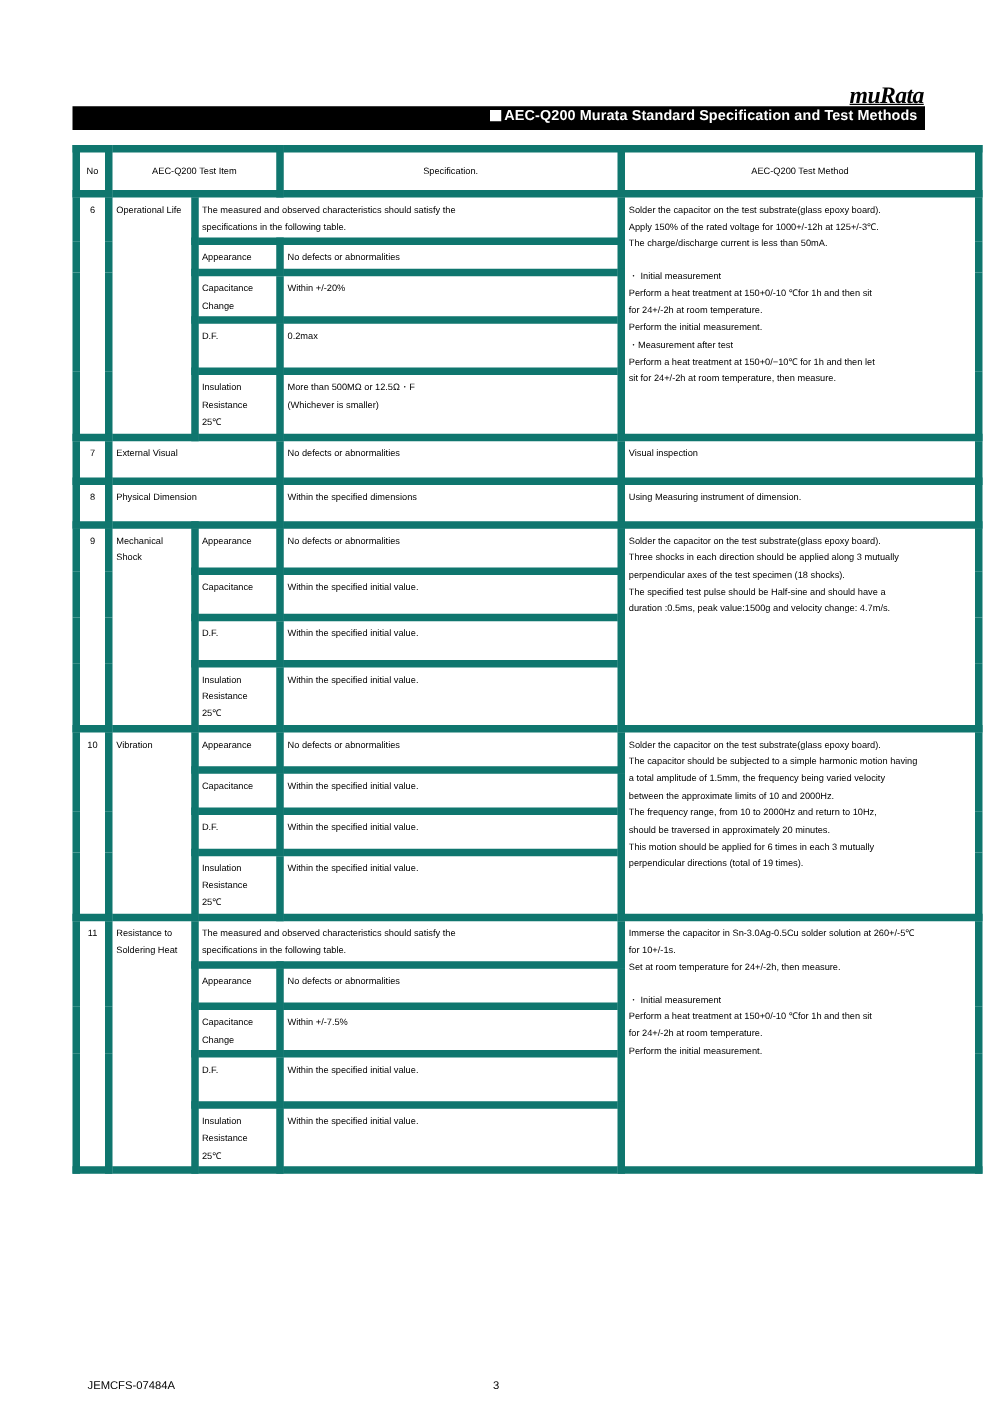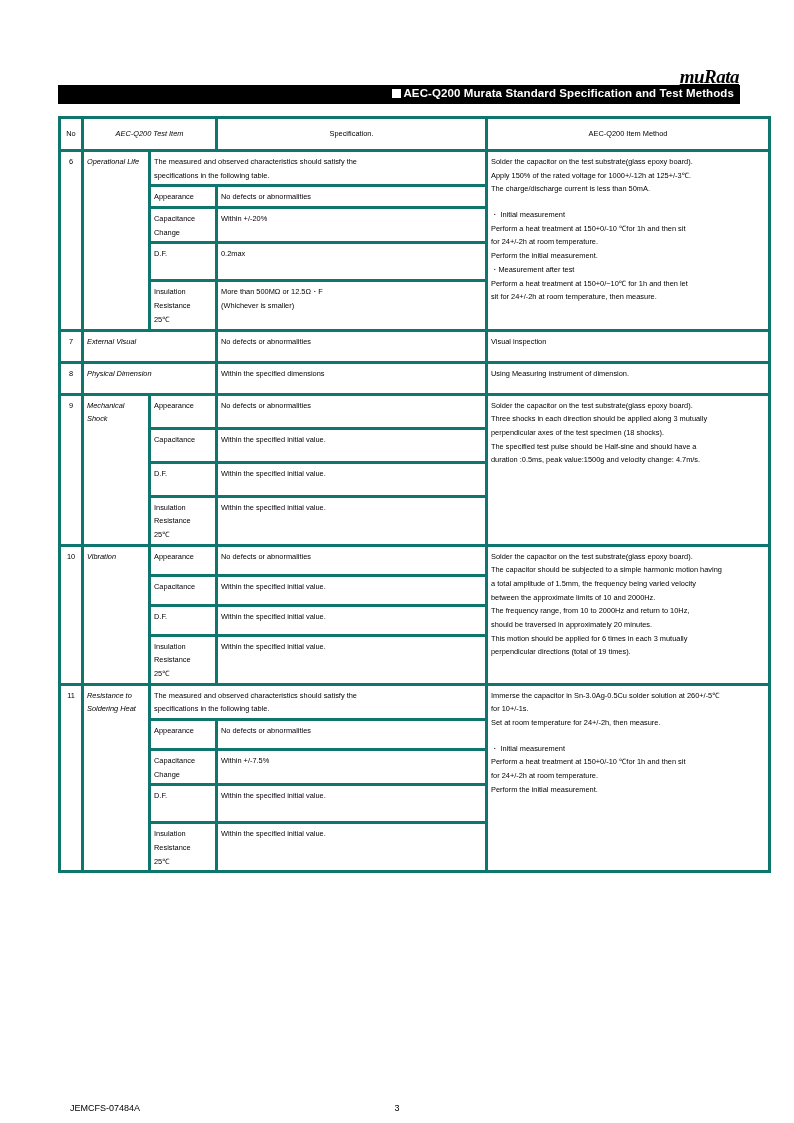--- a/index.html
+++ b/index.html
@@ -70,33 +70,33 @@
   table.spec {
     position: absolute;
     left: 58px;
     top: 116px;
     width: 682px;
     border-collapse: collapse;
     table-layout: fixed;
     font-size: 7.4px;
   }
   table.spec td {
-    border: 3px solid #0f766e;
+    border: 6px solid #0f766e;
     padding: 3px 3px 2px 3px;
     vertical-align: top;
     line-height: 1.85;
     word-wrap: break-word;
   }
   td.cno {
     width: 16px;
     text-align: center;
     padding-left: 0;
     padding-right: 0;
   }
-  td.citem  { width: 57px; font-style: italic; }
+  td.citem  { width: 57px; }
   td.csub   { width: 70px; }
   td.cspec  { width: 263px; }
   td.cmeth  { width: 276px; }
 
   
   tr.hdr td {
     text-align: center;
     vertical-align: middle;
     height: 30px;
     line-height: 1.3;
@@ -119,21 +119,21 @@
     </div>
   </div>
 
   <table class="spec">
     <tbody>
 
       <tr class="hdr">
         <td class="cno">No</td>
         <td class="citem" colspan="2" style="width:127px;">AEC-Q200 Test Item</td>
         <td class="cspec">Specification.</td>
-        <td class="cmeth">AEC-Q200 Item Method</td>
+        <td class="cmeth">AEC-Q200 Test Method</td>
       </tr>
 
       <tr>
         <td class="cno" rowspan="5">6</td>
         <td class="citem" rowspan="5">
           <span>Operational Life</span>
         </td>
         <td class="cspec" colspan="2">
           <div>The measured and observed characteristics should satisfy the</div>
           <div>specifications in the following table.</div>

